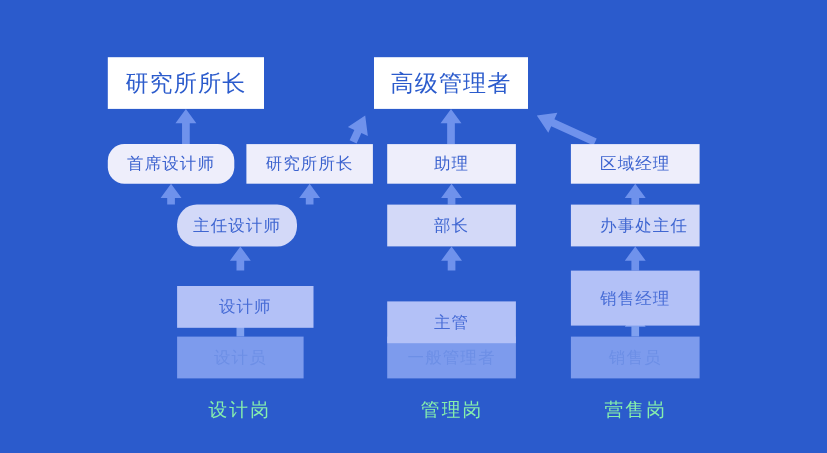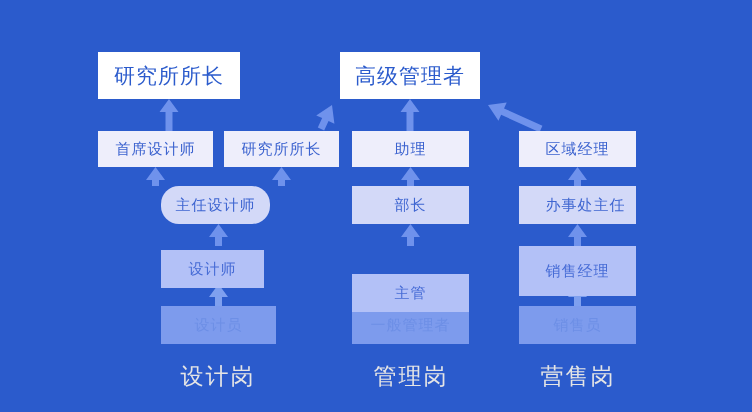--- a/index.html
+++ b/index.html
@@ -56,22 +56,22 @@
     background: #b3c1f7;
     color: #476cd6;
   }
   .node-l4 {
     font-size: 15px;
     background: #7d9bed;
     color: #6d8fe6;
   }
   .col-label {
     position: absolute;
-    font-size: 23px;
-    color: #e5e5e5;
+    font-size: 17px;
+    color: #86efac;
     letter-spacing: 2px;
     text-align: center;
     white-space: nowrap;
     z-index: 3;
   }
 </style>
 </head>
 <body>
 
 <div id="canvas">
@@ -114,23 +114,23 @@
      L 542.44 125.81
      L 539.56 132.19
      L 501.13 114.79
      L 498.45 120.71 Z" fill="#6f92ec"></path>
     </svg>
 
   <div id="nodes">
       <div class="node node-top" style="left: 98px; top: 52px; width: 142px; height: 47px;">研究所所长</div>
       <div class="node node-top" style="left: 340px; top: 52px; width: 140px; height: 47px;">高级管理者</div>
       <div class="node node-l4" style="left: 161px; top: 306px; width: 115px; height: 38px;">设计员</div>
-      <div class="node node-l3" style="left: 161px; top: 250px; width: 103px; height: 38px;">设计师</div>
+      <div class="node node-l3" style="left: 161px; top: 260px; width: 124px; height: 38px;">设计师</div>
       <div class="node node-l2" style="left: 161px; top: 186px; width: 109px; height: 38px; border-radius: 18px;">主任设计师</div>
-      <div class="node node-l1" style="left: 98px; top: 131px; width: 115px; height: 36px;">首席设计师</div>
+      <div class="node node-l1" style="left: 98px; top: 131px; width: 115px; height: 36px; border-radius: 15px;">首席设计师</div>
       <div class="node node-l1" style="left: 224px; top: 131px; width: 115px; height: 36px;">研究所所长</div>
       <div class="node node-l4" style="left: 352px; top: 306px; width: 117px; height: 38px;">一般管理者</div>
       <div class="node node-l3" style="left: 352px; top: 246px; width: 117px; height: 38px; margin-top: 28px;">主管</div>
       <div class="node node-l2" style="left: 352px; top: 186px; width: 117px; height: 38px;">部长</div>
       <div class="node node-l1" style="left: 352px; top: 131px; width: 117px; height: 36px;">助理</div>
       <div class="node node-l4" style="left: 519px; top: 306px; width: 117px; height: 38px;">销售员</div>
       <div class="node node-l3" style="left: 519px; top: 246px; width: 117px; height: 50px;">销售经理</div>
       <div class="node node-l2" style="left: 519px; top: 186px; width: 117px; height: 38px; padding-left: 16px;">办事处主任</div>
       <div class="node node-l1" style="left: 519px; top: 131px; width: 117px; height: 36px;">区域经理</div>
     </div>

